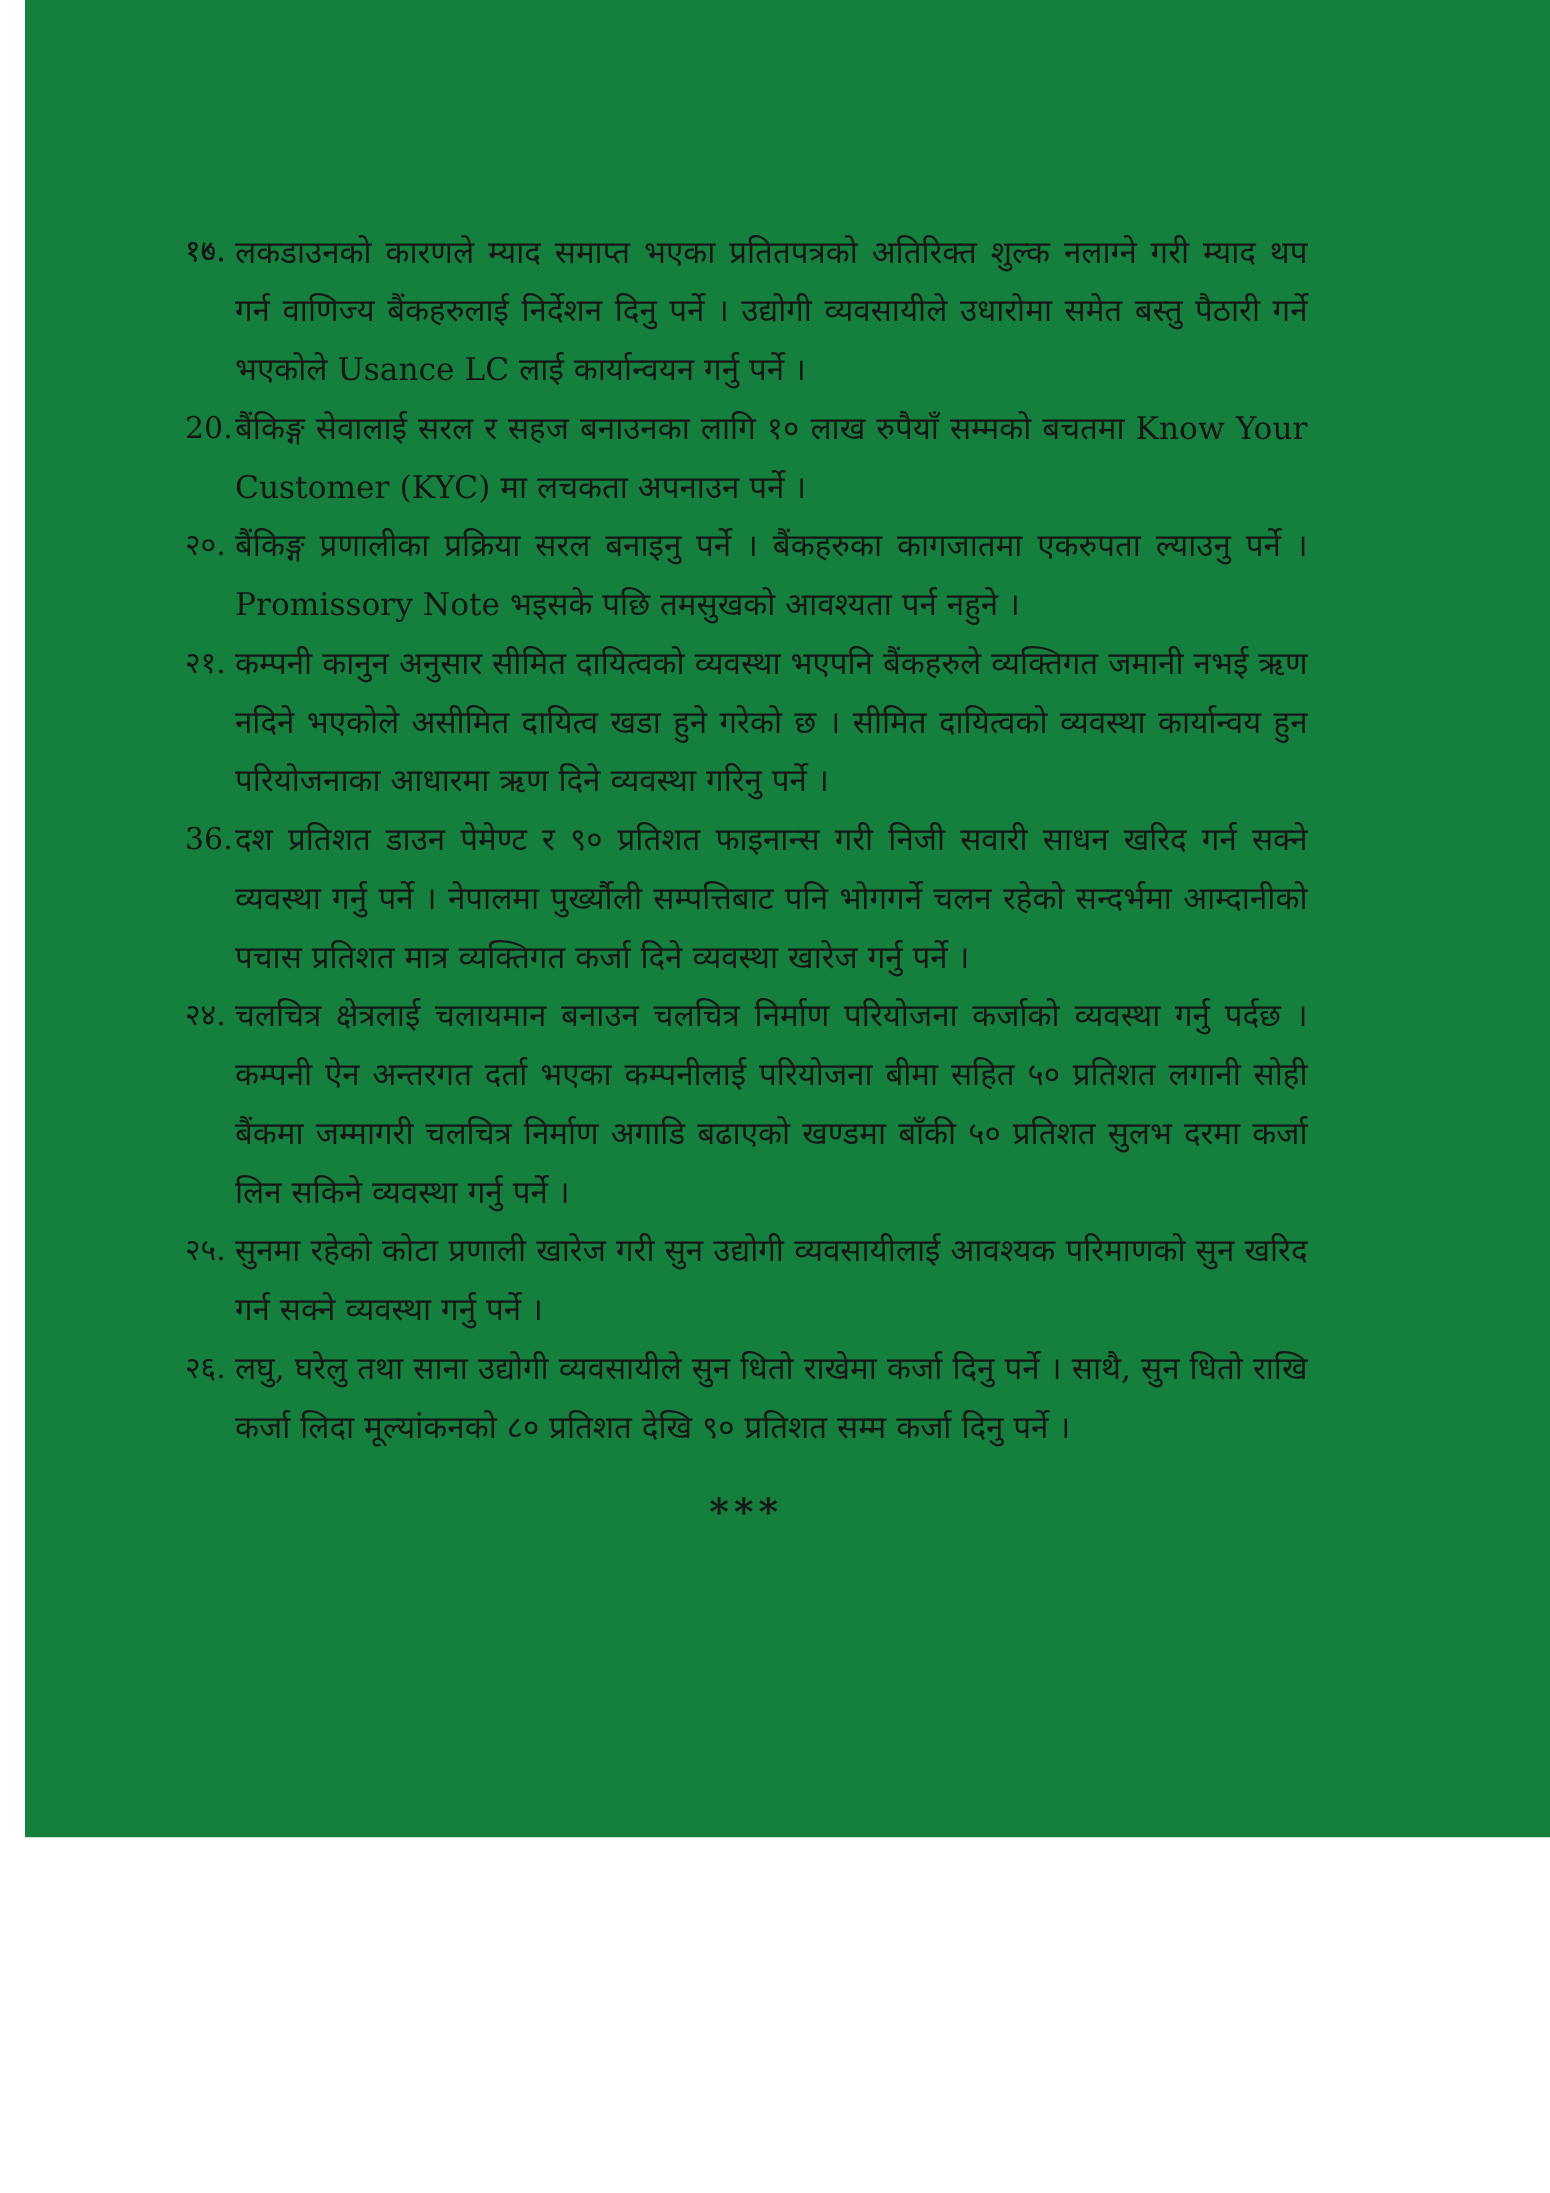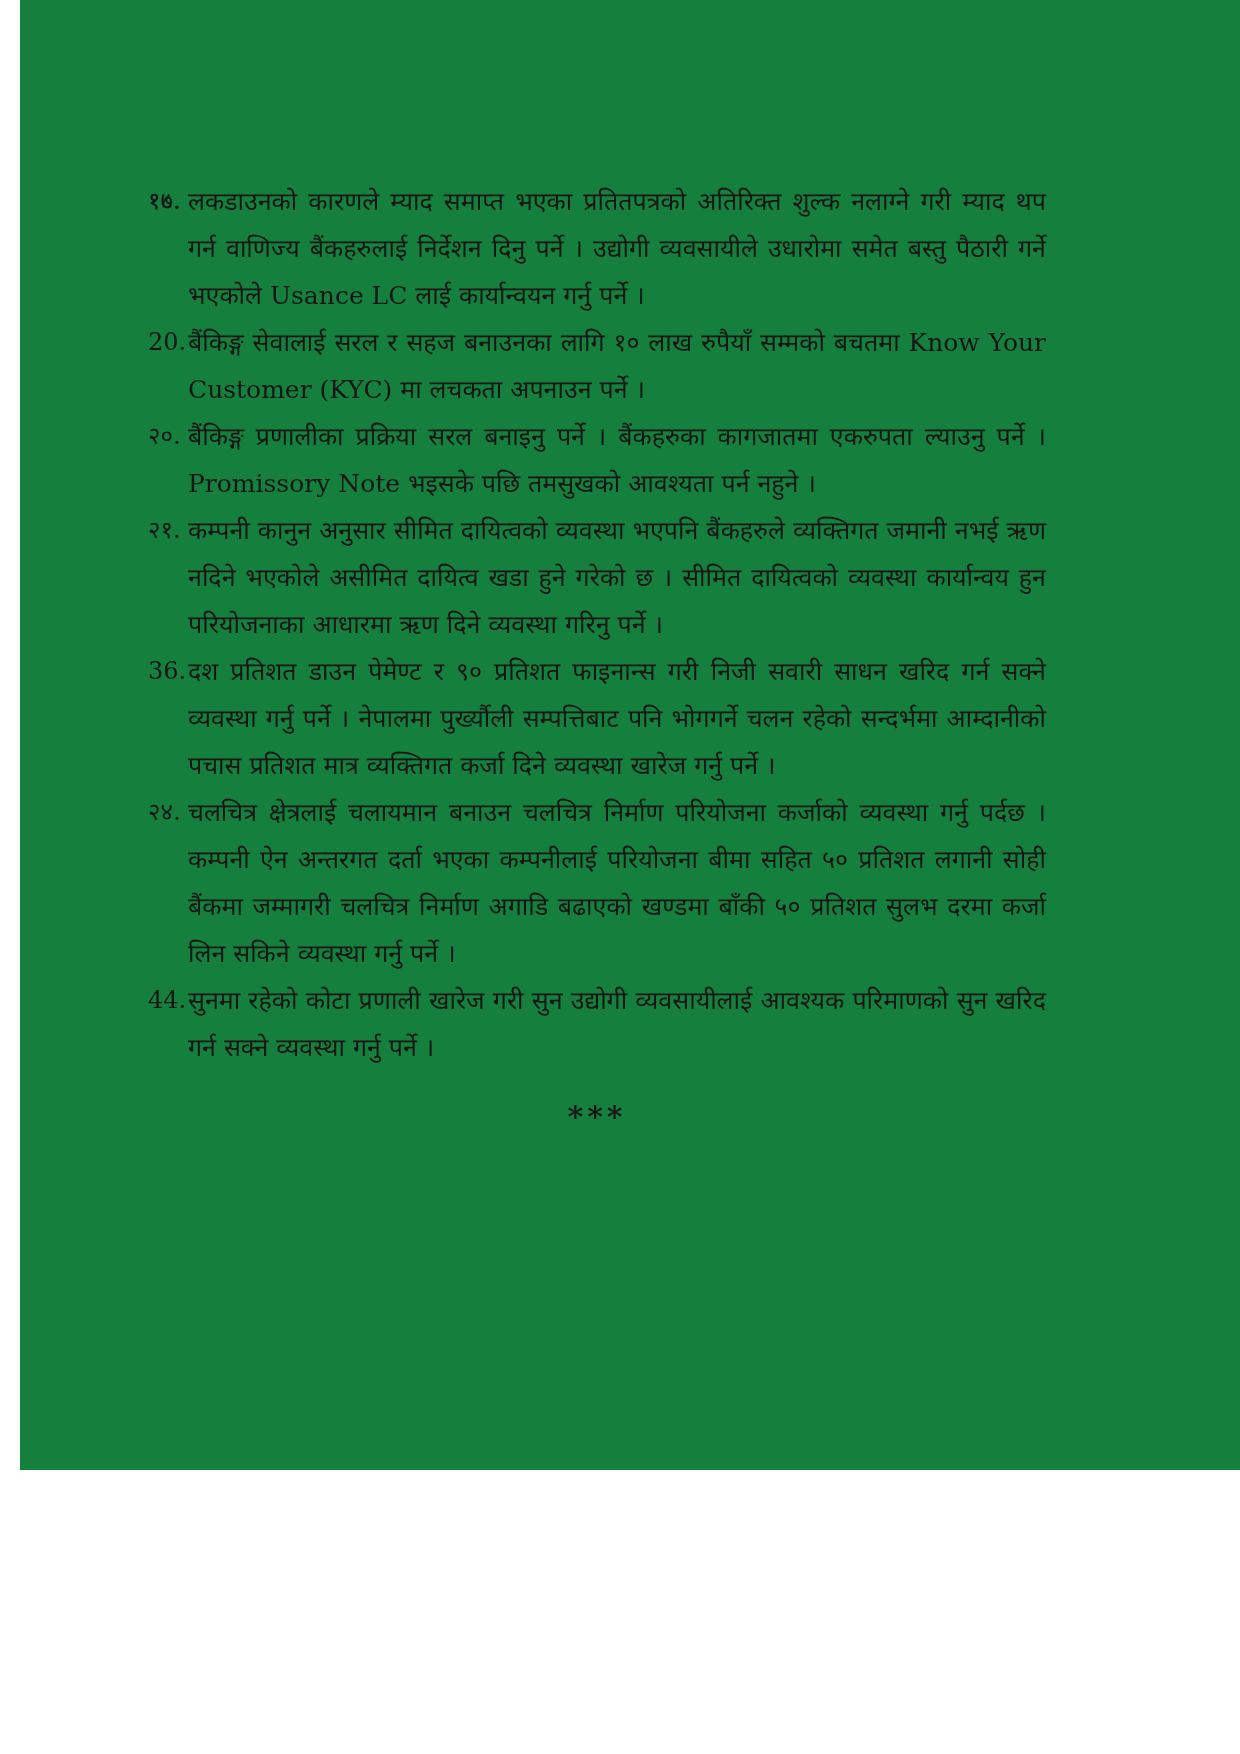--- a/index.html
+++ b/index.html
@@ -91,23 +91,27 @@
       <span class="item-num">36.</span>
       <span>दश प्रतिशत डाउन पेमेण्ट र ९० प्रतिशत फाइनान्स गरी निजी सवारी साधन खरिद गर्न सक्ने व्यवस्था गर्नु पर्ने । नेपालमा पुर्ख्यौली सम्पत्तिबाट पनि भोगगर्ने चलन रहेको सन्दर्भमा आम्दानीको पचास प्रतिशत मात्र व्यक्तिगत कर्जा दिने व्यवस्था खारेज गर्नु पर्ने ।</span>
     </div>
 
     <div class="list-item">
       <span class="item-num">२४.</span>
       <span>चलचित्र क्षेत्रलाई चलायमान बनाउन चलचित्र निर्माण परियोजना कर्जाको व्यवस्था गर्नु पर्दछ । कम्पनी ऐन अन्तरगत दर्ता भएका कम्पनीलाई परियोजना बीमा सहित ५० प्रतिशत लगानी सोही बैंकमा जम्मागरी चलचित्र निर्माण अगाडि बढाएको खण्डमा बाँकी ५० प्रतिशत सुलभ दरमा कर्जा लिन सकिने व्यवस्था गर्नु पर्ने ।</span>
     </div>
 
     <div class="list-item">
-      <span class="item-num">44.</span>
+      <span class="item-num">२५.</span>
       <span>सुनमा रहेको कोटा प्रणाली खारेज गरी सुन उद्योगी व्यवसायीलाई आवश्यक परिमाणको सुन खरिद गर्न सक्ने व्यवस्था गर्नु पर्ने ।</span>
     </div>
 
+    <div class="list-item">
+      <span class="item-num">२६.</span>
+      <span>लघु, घरेलु तथा साना उद्योगी व्यवसायीले सुन धितो राखेमा कर्जा दिनु पर्ने । साथै, सुन धितो राखि कर्जा लिदा मूल्यांकनको ८० प्रतिशत देखि ९० प्रतिशत सम्म कर्जा दिनु पर्ने ।</span>
+    </div>
 
 
     <div class="end-mark">***</div>
   </div>
 
   <div class="page-number">4</div>
 </div>
 
 </body></html>

